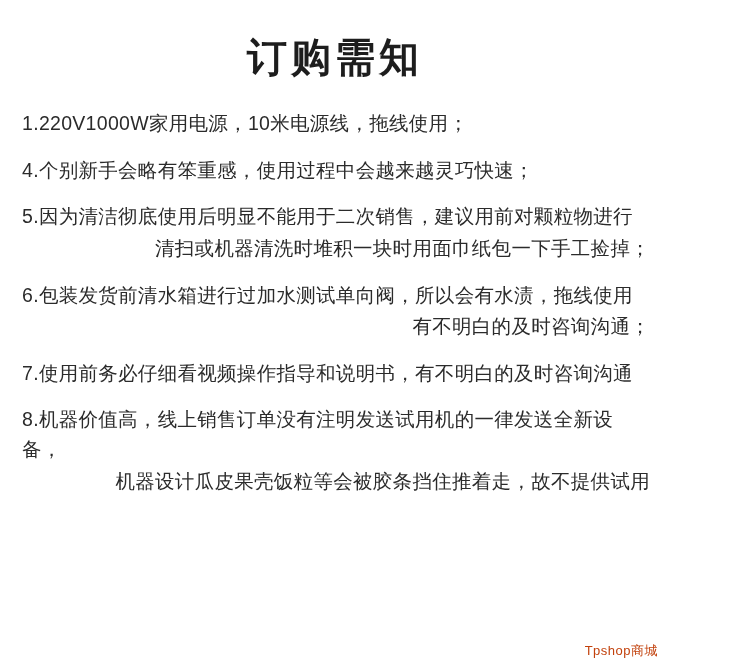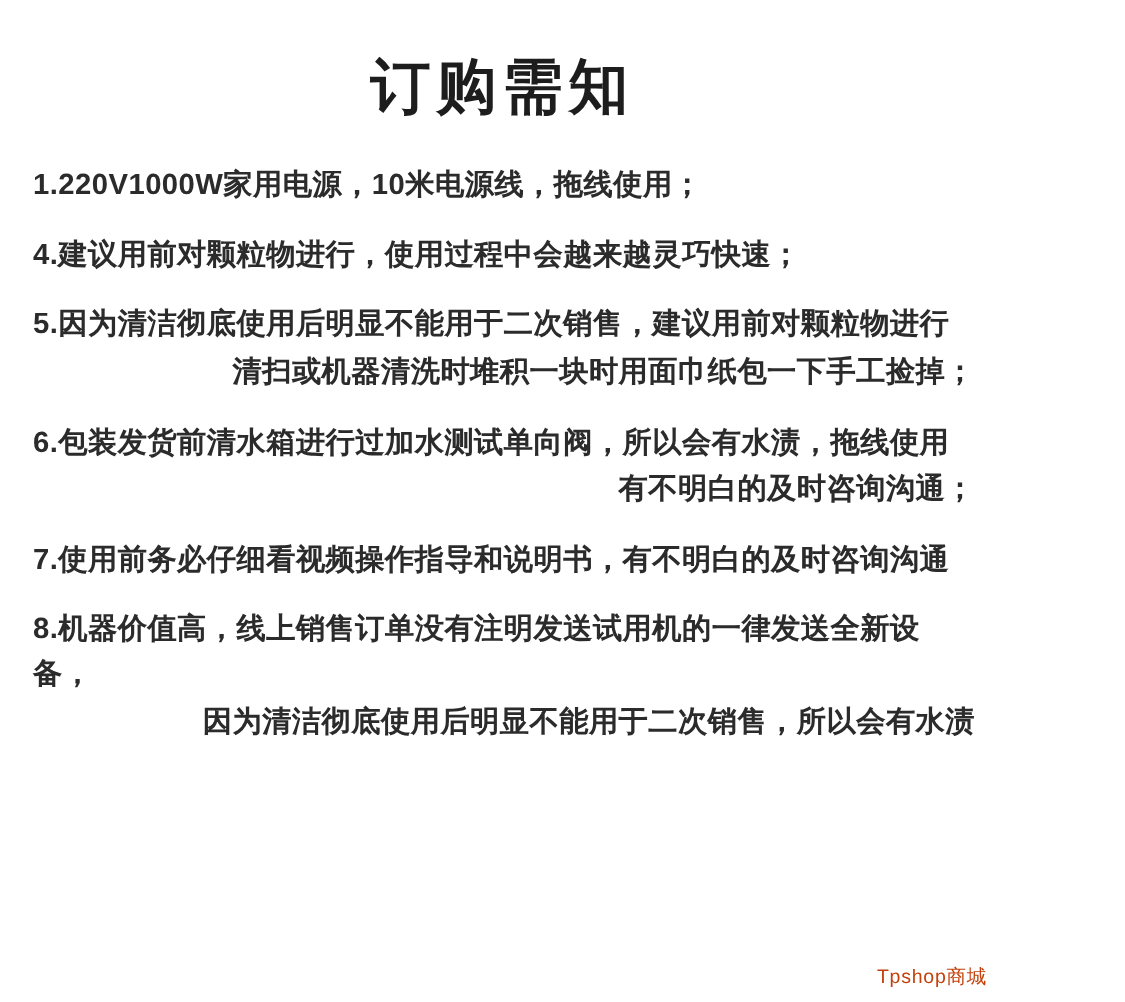--- a/index.html
+++ b/index.html
@@ -30,21 +30,20 @@
     color: #1d1d1d;
     margin: 0;
     padding-top: 30px;
     padding-bottom: 10px;
     font-family: "DejaVu Sans", "Liberation Sans", sans-serif;
   }
   .list {
     margin: 0;
     padding: 14px 20px 0 22px;
     list-style: none;
-    font-weight: bold;
   }
   .item {
     font-size: 19.5px;
     line-height: 1.52;
     color: #2b2b2b;
     margin: 0 0 17px 0;
     display: block;
     letter-spacing: 0.3px;
     text-indent: 0;
   }
@@ -77,34 +76,34 @@
 
 <div class="page">
 
   <h1 class="title">订购需知</h1>
 
   <ul class="list">
     <li class="item">
       <span class="num">1.</span><span class="txt">220V1000W家用电源，10米电源线，拖线使用；</span>
     </li>
     <li class="item">
-      <span class="num">4.</span><span class="txt">建议用前对颗粒物进行，使用过程中会越来越灵巧快速；</span>
+      <span class="num">4.</span><span class="txt">个别新手会略有笨重感，使用过程中会越来越灵巧快速；</span>
     </li>
     <li class="item wrap">
       <span class="num">5.</span><span class="txt">因为清洁彻底使用后明显不能用于二次销售，建议用前对颗粒物进行</span>
       <span class="cont">清扫或机器清洗时堆积一块时用面巾纸包一下手工捡掉；</span>
     </li>
     <li class="item wrap">
       <span class="num">6.</span><span class="txt">包装发货前清水箱进行过加水测试单向阀，所以会有水渍，拖线使用</span>
       <span class="cont">有不明白的及时咨询沟通；</span>
     </li>
     <li class="item">
       <span class="num">7.</span><span class="txt">使用前务必仔细看视频操作指导和说明书，有不明白的及时咨询沟通</span>
     </li>
     <li class="item wrap">
       <span class="num">8.</span><span class="txt">机器价值高，线上销售订单没有注明发送试用机的一律发送全新设备，</span>
-      <span class="cont">因为清洁彻底使用后明显不能用于二次销售，所以会有水渍</span>
+      <span class="cont">机器设计瓜皮果壳饭粒等会被胶条挡住推着走，故不提供试用</span>
     </li>
   </ul>
 
   <div class="watermark">Tpshop商城</div>
 
 </div>
 
 </body></html>

